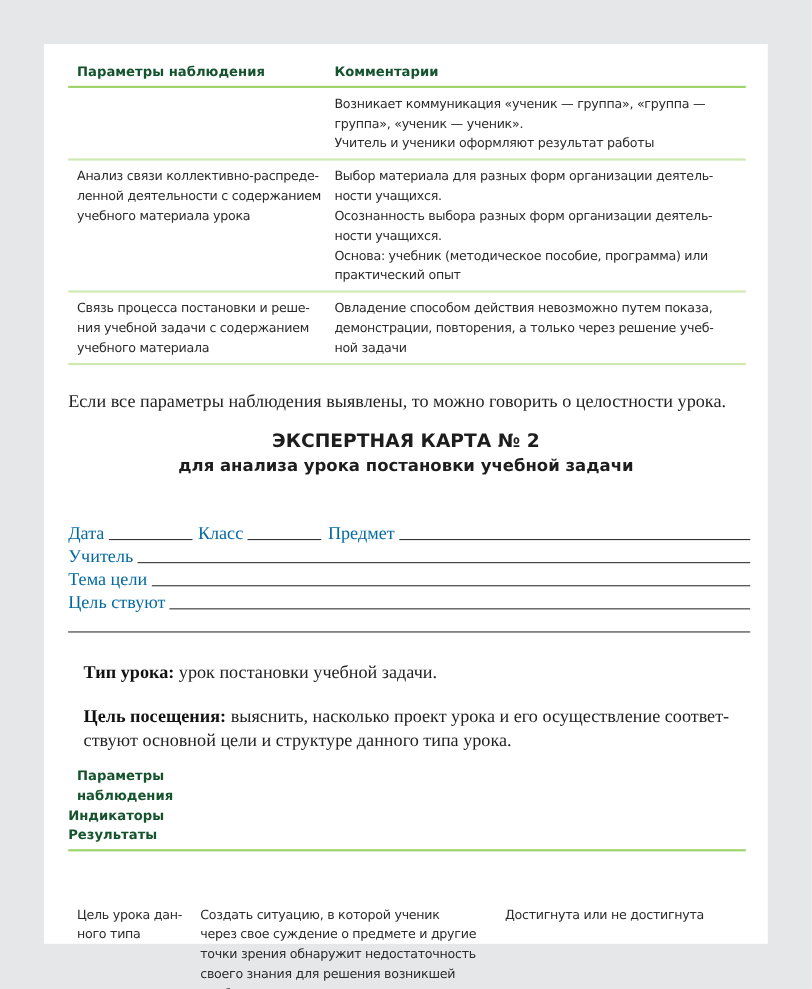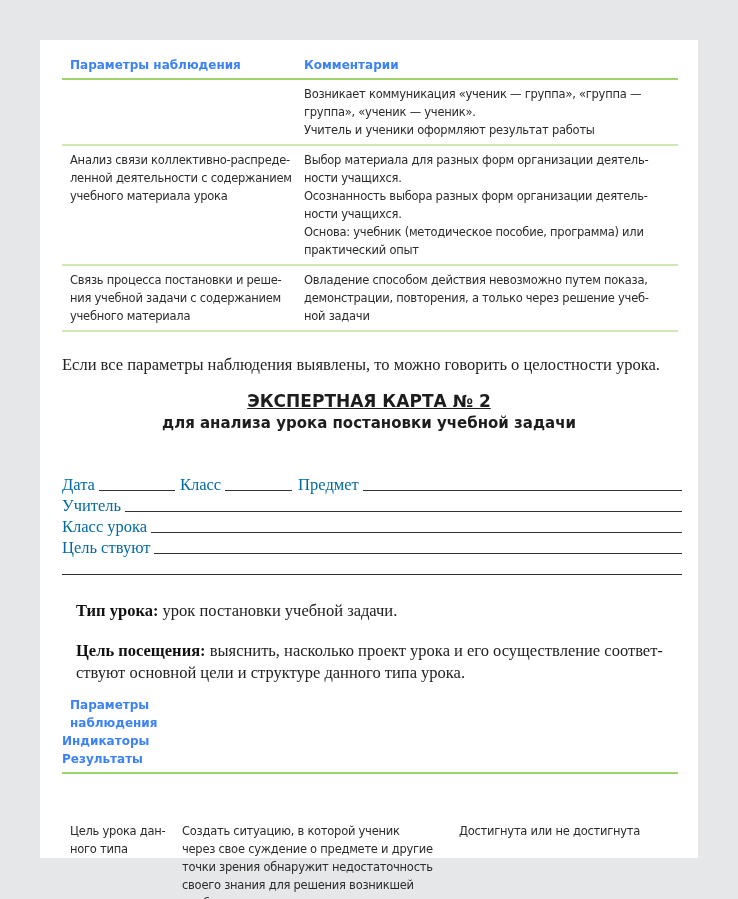--- a/index.html
+++ b/index.html
@@ -24,21 +24,21 @@
     width: 616px;
   }
   .t1 .hdr {
     display: flex;
     border-bottom: 2px solid #9fd46c;
     padding-bottom: 4px;
   }
   .hcell {
     font-family: "DejaVu Sans", sans-serif;
     font-weight: bold;
-    color: #3b82f6;
+    color: #14532d;
     font-size: 12px;
     line-height: 18px;
   }
   .t1 .c1 { width: 242px; padding-left: 8px; box-sizing: border-box; }
   .t1 .c2 { flex: 1; }
   .t1 .row {
     display: flex;
     border-bottom: 2px solid #cfe9b3;
     padding: 5px 0 5px 0;
     justify-content: flex-end;
@@ -64,21 +64,20 @@
 
   .title1 {
     position: absolute;
     left: 0; top: 350px; width: 658px;
     text-align: center;
     font-family: "DejaVu Sans", sans-serif;
     font-weight: bold;
     font-size: 17px;
     line-height: 22px;
     color: #1d1d1d;
-    text-decoration: underline;
   }
   .title2 {
     position: absolute;
     left: 0; top: 372px; width: 658px;
     text-align: center;
     font-family: "DejaVu Sans", sans-serif;
     font-weight: bold;
     font-size: 15px;
     line-height: 22px;
     color: #1d1d1d;
@@ -203,21 +202,21 @@
       <span class="flabel">Класс</span>
       <span class="fline w-class"></span>
       <span class="flabel">Предмет</span>
       <span class="fline grow"></span>
     </div>
     <div class="frow">
       <span class="flabel">Учитель</span>
       <span class="fline grow"></span>
     </div>
     <div class="frow">
-      <span class="flabel">Класс урока</span>
+      <span class="flabel">Тема цели</span>
       <span class="fline grow"></span>
     </div>
     <div class="frow">
       <span class="flabel">Цель ствуют</span>
       <span class="fline grow"></span>
     </div>
     <div class="fblank"></div>
   </div>
 
   <div class="ptext p1 serif">

